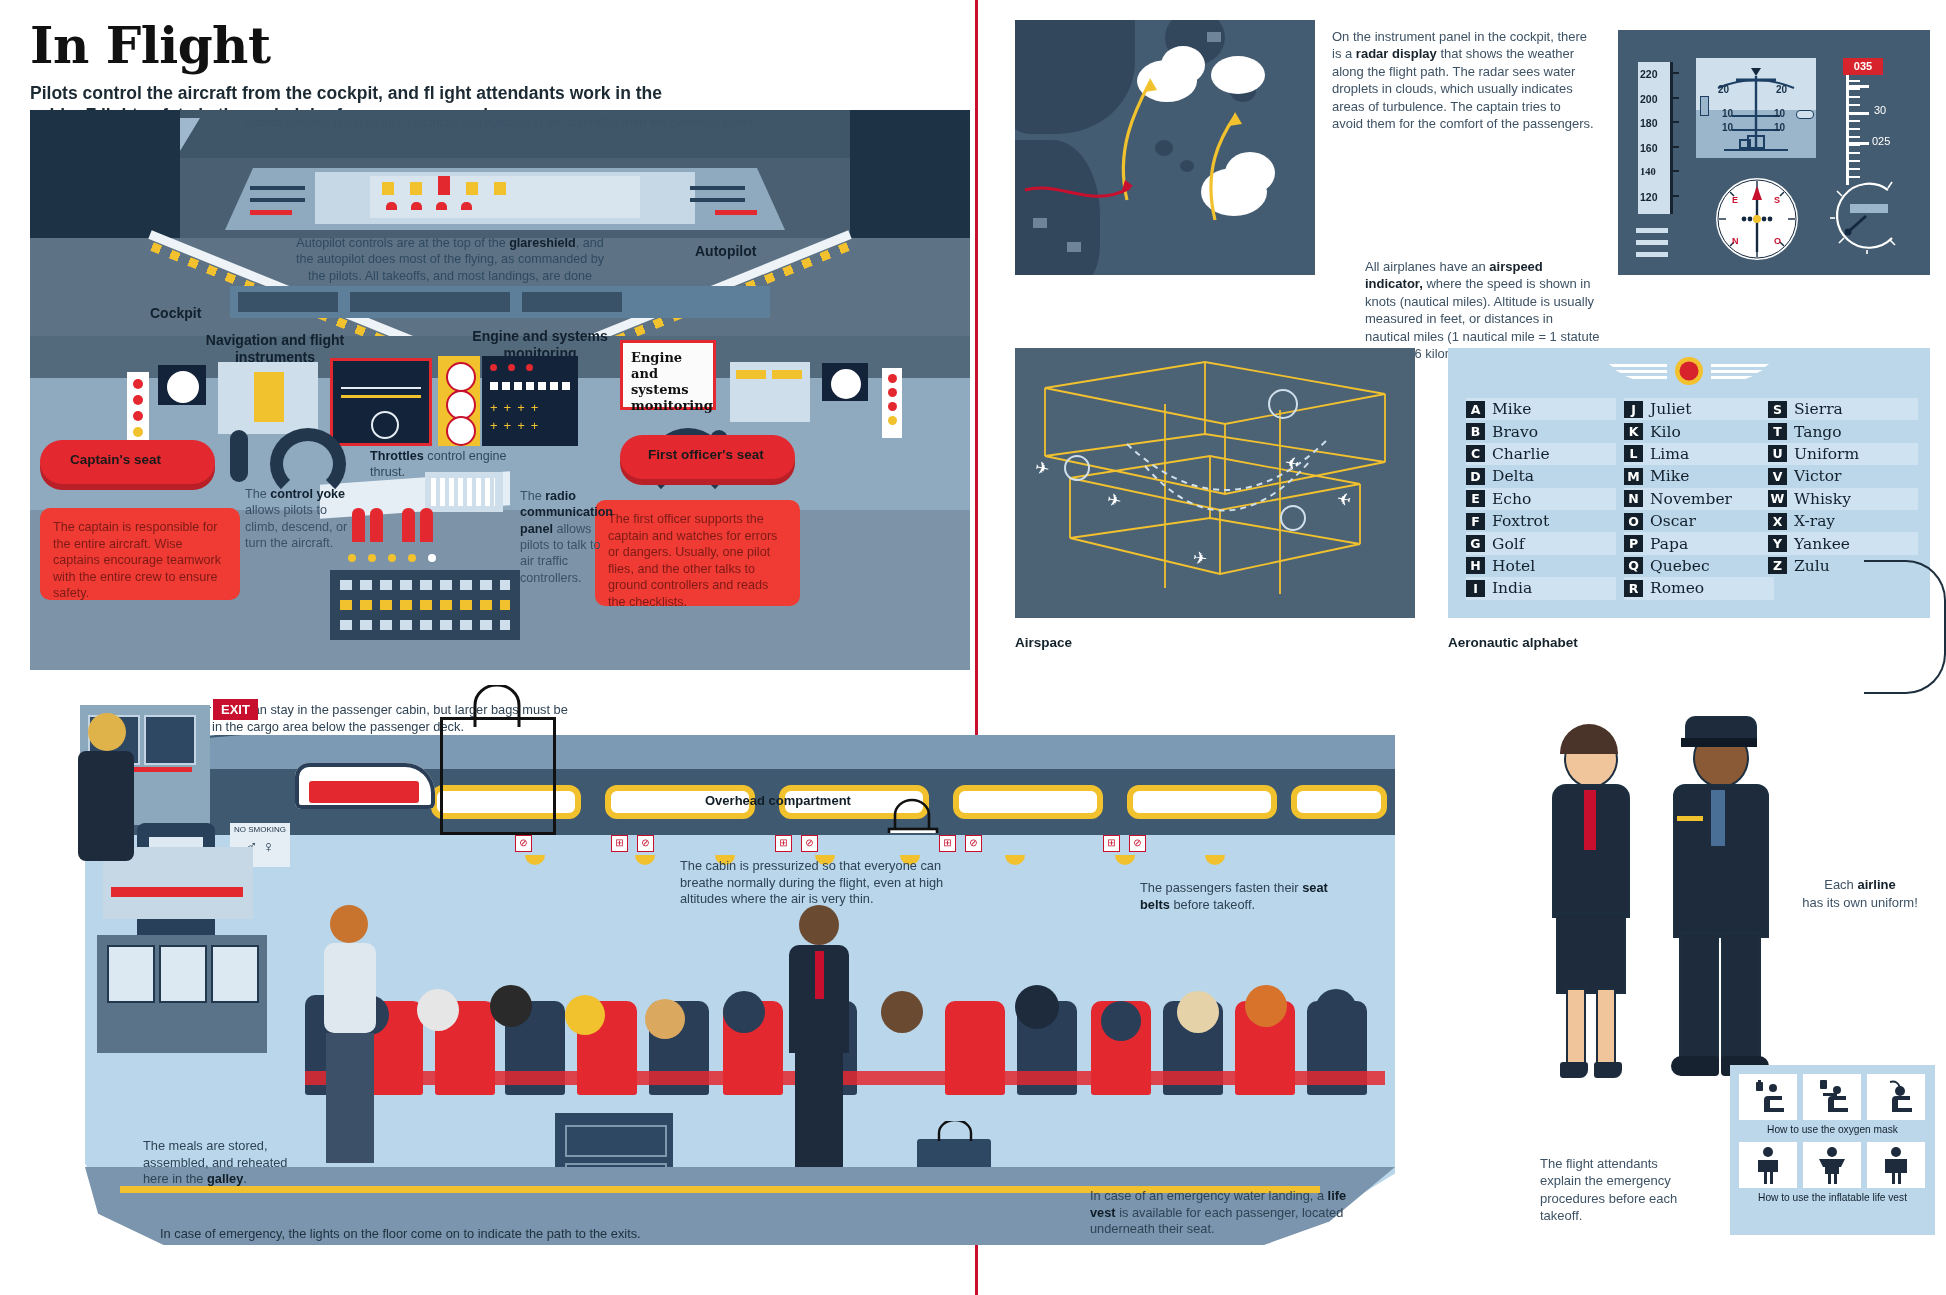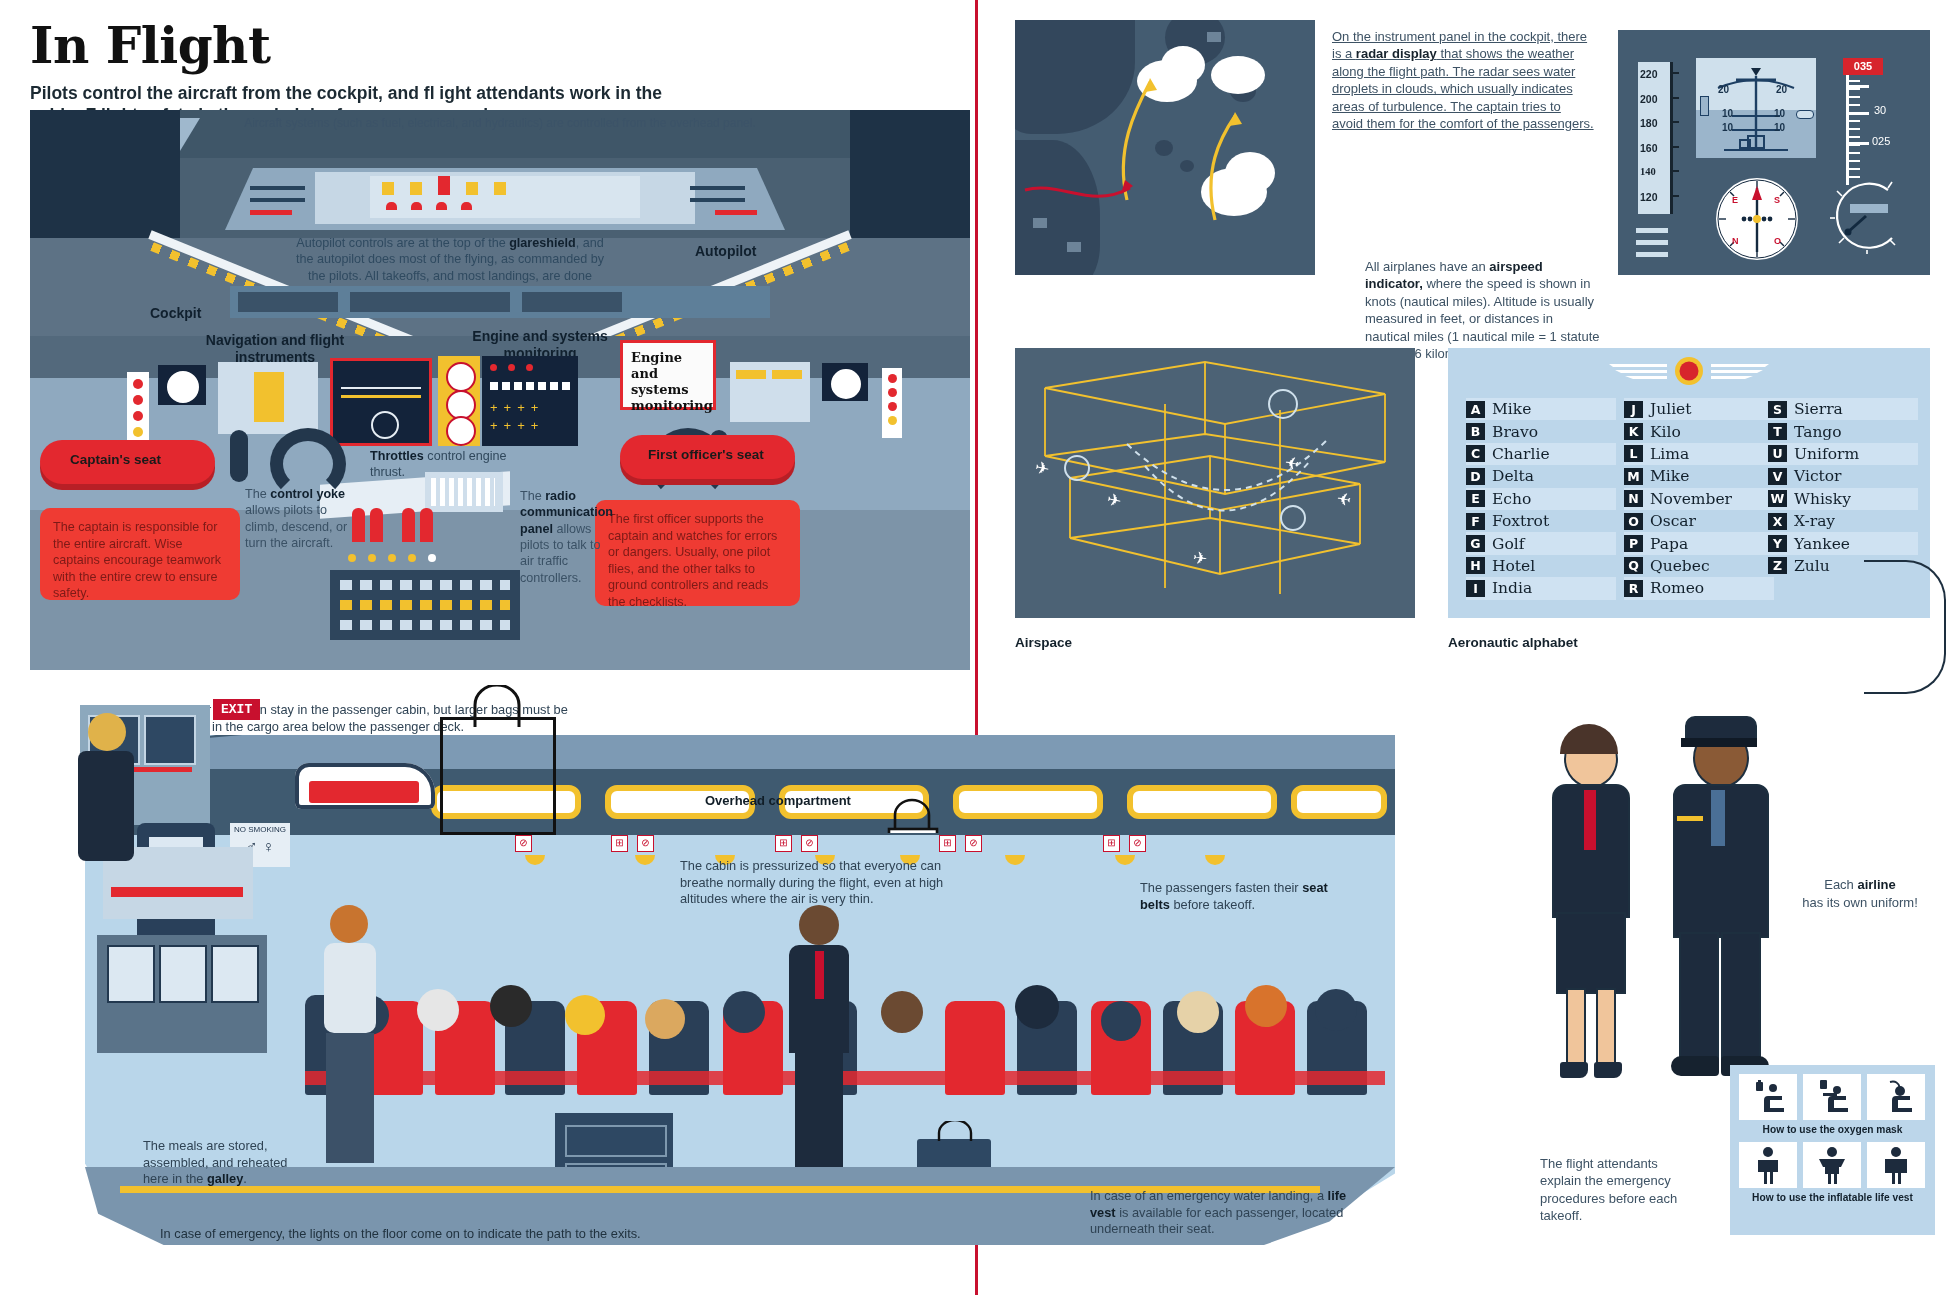--- a/index.html
+++ b/index.html
@@ -89,32 +89,32 @@
      clip-path:polygon(0 0,100% 0,95% 70%,90% 100%,6% 100%,1% 60%);}
   .floorstrip{position:absolute;left:35px;bottom:52px;width:1200px;height:7px;background:#f2c12e;}
   .cab-note{position:absolute;font-size:12.8px;line-height:1.3;color:#2f4354;}
   .cab-note b{color:#101d27;}
   .seatrow{position:absolute;}
   .paxseat{position:absolute;background:#e3282f;border-radius:10px 10px 3px 3px;}
   .signbox{position:absolute;width:15px;height:15px;background:#fff;border:1.5px solid #c8102e;}
   .signbox span{display:block;width:100%;height:100%;color:#c8102e;font-size:10px;
      text-align:center;line-height:13px;}
   .exitsign{position:absolute;background:#c8102e;color:#fff;font-weight:bold;font-size:13px;
-     text-align:center;padding:3px 8px;font-family:Liberation Mono, monospace;}
+     text-align:center;padding:3px 8px;}
   
   .crewfig{position:absolute;}
   .crew-note{position:absolute;font-size:13px;line-height:1.35;color:#3d5264;text-align:center;}
   .crew-note b{color:#131f29;}
   
   #safety{left:1730px;top:1065px;width:205px;height:170px;background:#bcd6ea;padding:9px;
       box-sizing:border-box;}
   .safrow{display:flex;gap:6px;}
   .safcell{width:58px;height:46px;background:#fff;display:flex;align-items:center;
       justify-content:center;}
-  .safcap{font-size:10.2px;color:#12202c;text-align:center;margin:4px 0 7px;font-weight:bold;}
+  .safcap{font-size:10.2px;color:#12202c;text-align:center;margin:4px 0 7px;font-weight:normal;}
   .kite{position:absolute;right:0;top:560px;width:80px;height:130px;border:2px solid #1d2f3f;
       border-left:none;border-radius:0 40px 40px 0;}
 </style>
 </head>
 <body>
 
 <div class="abs" id="page-title">In Flight</div>
 <div class="abs" id="page-subtitle">Pilots control the aircraft from the cockpit, and fl ight attendants work in the cabin. F light safety is the main job of every crew member.</div>
 <div class="abs" id="spine"></div>
 
@@ -288,21 +288,21 @@
     <path d="M10 170 C 45 160, 75 190, 115 168" stroke="#c8102e" stroke-width="3" fill="none"></path>
     <polygon points="135,58 130,72 142,70" fill="#f2c12e"></polygon>
     <polygon points="220,92 214,106 227,104" fill="#f2c12e"></polygon>
     <polygon points="118,166 106,174 110,160" fill="#c8102e"></polygon>
   </svg>
   <div class="abs" style="left:18px;top:198px;width:14px;height:10px;background:#6d8499;"></div>
   <div class="abs" style="left:52px;top:222px;width:14px;height:10px;background:#6d8499;"></div>
   <div class="abs" style="left:192px;top:12px;width:14px;height:10px;background:#6d8499;"></div>
 </div>
 
-<div class="para" style="left:1332px;top:28px;width:262px;text-decoration:underline;">
+<div class="para" style="left:1332px;top:28px;width:262px;">
   <span>On the instrument panel in the cockpit, there is a </span><b>radar display</b><span> that shows the weather along the flight path. The radar sees water droplets in clouds, which usually indicates areas of turbulence. The captain tries to avoid them for the comfort of the passengers.</span>
 </div>
 
 <div class="para" style="left:1365px;top:258px;width:235px;">
   <span>All airplanes have an </span><b>airspeed indicator,</b><span> where the speed is shown in knots (nautical miles). Altitude is usually measured in feet, or distances in nautical miles (1 nautical mile = 1 statute mile = 1.6 kilometers).</span>
 </div>
 
 <div class="abs" id="instr">
 
   <div class="tape" style="left:20px;top:32px;width:32px;height:152px;"></div>

